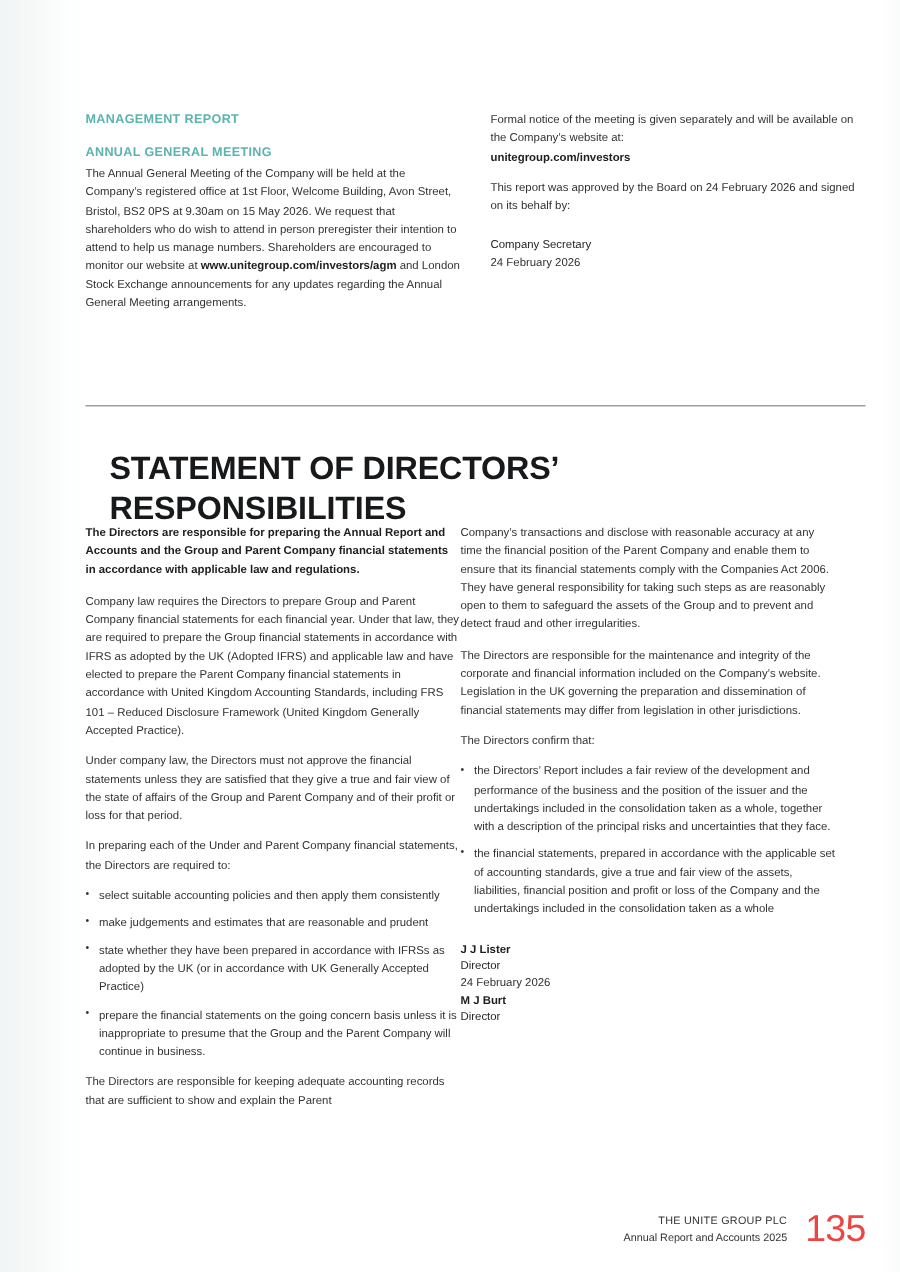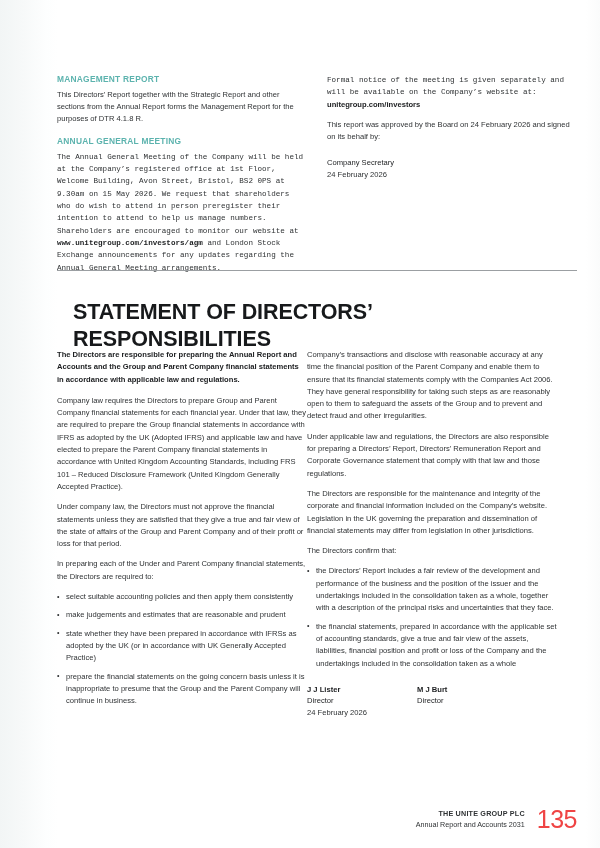--- a/index.html
+++ b/index.html
@@ -59,21 +59,21 @@
     line-height: 1.25;
   }
   .kicker.spaced { margin-top: 11px; }
   p.body-sm {
     font-size: 7.6px;
     line-height: 1.62;
     color: #2f3234;
     margin: 0 0 8px 0;
     text-align: left;
   }
-  p.body-sm.tight { margin-bottom: 0; font-family: Liberation Mono, monospace; }
+  p.body-sm.tight { margin-bottom: 0; }
   .bold { font-weight: bold; color: #1c1e20; }
 
   
   .divider {
     position: absolute;
     left: 57px;
     top: 270px;
     width: 520px;
     height: 1px;
     background: #9b9fa2;
@@ -128,20 +128,21 @@
     left: 0;
     top: -0.5px;
     color: #2f3234;
     font-size: 7px;
   }
 
   
   .signatures {
     display: flex;
     margin-top: 14px;
+    flex-direction: column;
   }
   .sig-block { width: 110px; }
   .sig-name {
     font-size: 7.6px;
     font-weight: bold;
     color: #1c1e20;
     line-height: 1.5;
   }
   .sig-role {
     font-size: 7.6px;
@@ -163,21 +164,21 @@
     display: flex;
     align-items: center;
     gap: 12px;
   }
   .footer-text {
     text-align: right;
     line-height: 1.45;
   }
   .footer-company {
     font-size: 7.2px;
-    font-weight: bold;
+    font-weight: normal;
     color: #2f3234;
     letter-spacing: 0.2px;
   }
   .footer-report {
     font-size: 7.2px;
     color: #2f3234;
   }
   .page-number {
     font-size: 25px;
     color: #ef4444;
@@ -191,21 +192,20 @@
 
 <div class="page">
 
   <div class="gutter-shade"></div>
   <div class="gutter-shade-r"></div>
 
   <div class="top-section">
 
     <div class="col">
       <p class="kicker">MANAGEMENT REPORT</p>
-      <p class="body-sm">This Directors’ Report together with the Strategic Report and other sections from the Annual Report forms the Management Report for the purposes of DTR 4.1.8 R.</p>
 
       <p class="kicker spaced">ANNUAL GENERAL MEETING</p>
       <p class="body-sm tight"><span>The Annual General Meeting of the Company will be held at the Company’s registered office at 1st Floor, Welcome Building, Avon Street, Bristol, BS2 0PS at 9.30am on 15 May 2026. We request that shareholders who do wish to attend in person preregister their intention to attend to help us manage numbers. Shareholders are encouraged to monitor our website at </span><span class="bold">www.unitegroup.com/investors/agm</span><span> and London Stock Exchange announcements for any updates regarding the Annual General Meeting arrangements.</span></p>
     </div>
 
     <div class="col">
       <p class="body-sm tight"><span>Formal notice of the meeting is given separately and will be available on the Company’s website at:</span></p>
       <p class="body-sm"><span class="bold">unitegroup.com/investors</span></p>
 
       <p class="body-sm">This report was approved by the Board on 24 February 2026 and signed on its behalf by:</p>
@@ -229,25 +229,25 @@
       <p class="body-sm">Under company law, the Directors must not approve the financial statements unless they are satisfied that they give a true and fair view of the state of affairs of the Group and Parent Company and of their profit or loss for that period.</p>
       <p class="body-sm">In preparing each of the Under and Parent Company financial statements, the Directors are required to:</p>
 
       <ul class="bullets">
         <li>select suitable accounting policies and then apply them consistently</li>
         <li>make judgements and estimates that are reasonable and prudent</li>
         <li>state whether they have been prepared in accordance with IFRSs as adopted by the UK (or in accordance with UK Generally Accepted Practice)</li>
         <li>prepare the financial statements on the going concern basis unless it is inappropriate to presume that the Group and the Parent Company will continue in business.</li>
       </ul>
 
+      <p class="body-sm" style="margin-top:8px;">The Directors are responsible for keeping adequate accounting records that are sufficient to show and explain the Parent</p>
     </div>
 
     <div class="col">
       <p class="body-sm">Company’s transactions and disclose with reasonable accuracy at any time the financial position of the Parent Company and enable them to ensure that its financial statements comply with the Companies Act 2006. They have general responsibility for taking such steps as are reasonably open to them to safeguard the assets of the Group and to prevent and detect fraud and other irregularities.</p>
-      <p class="body-sm">Under applicable law and regulations, the Directors are also responsible for preparing a Directors’ Report, Directors’ Remuneration Report and Corporate Governance statement that comply with that law and those regulations.</p>
       <p class="body-sm">The Directors are responsible for the maintenance and integrity of the corporate and financial information included on the Company’s website. Legislation in the UK governing the preparation and dissemination of financial statements may differ from legislation in other jurisdictions.</p>
       <p class="body-sm">The Directors confirm that:</p>
 
       <ul class="bullets">
         <li>the Directors’ Report includes a fair review of the development and performance of the business and the position of the issuer and the undertakings included in the consolidation taken as a whole, together with a description of the principal risks and uncertainties that they face.</li>
         <li>the financial statements, prepared in accordance with the applicable set of accounting standards, give a true and fair view of the assets, liabilities, financial position and profit or loss of the Company and the undertakings included in the consolidation taken as a whole</li>
       </ul>
 
       <div class="signatures">
         <div class="sig-block">
@@ -259,18 +259,18 @@
           <div class="sig-name">M J Burt</div>
           <div class="sig-role">Director</div>
         </div>
       </div>
     </div>
   </div>
 
   <div class="footer">
     <div class="footer-text">
       <div class="footer-company">THE UNITE GROUP PLC</div>
-      <div class="footer-report">Annual Report and Accounts 2031</div>
+      <div class="footer-report">Annual Report and Accounts 2025</div>
     </div>
     <div class="page-number">135</div>
   </div>
 
 </div>
 
 </body></html>

